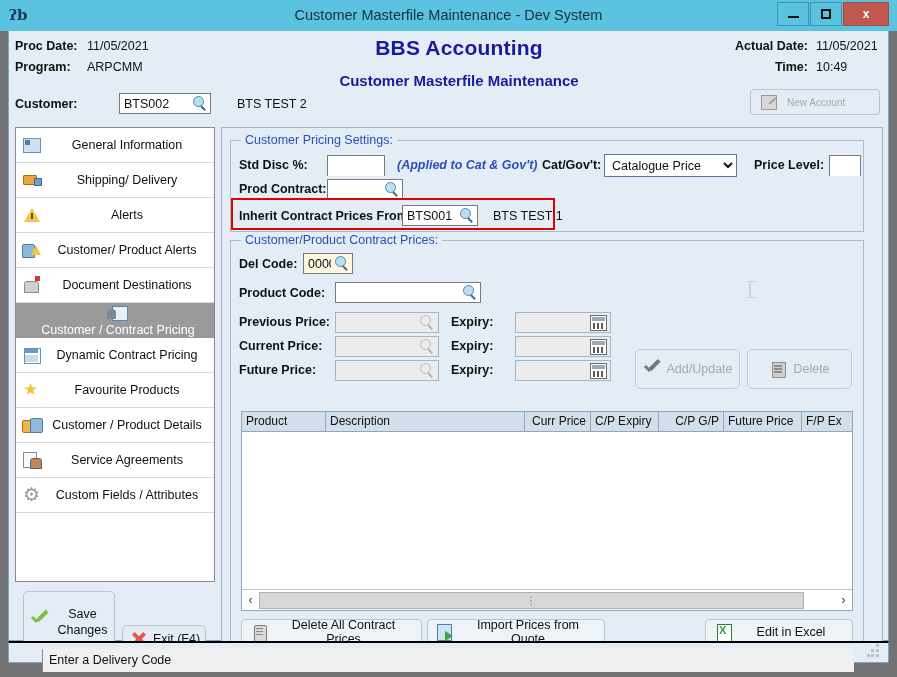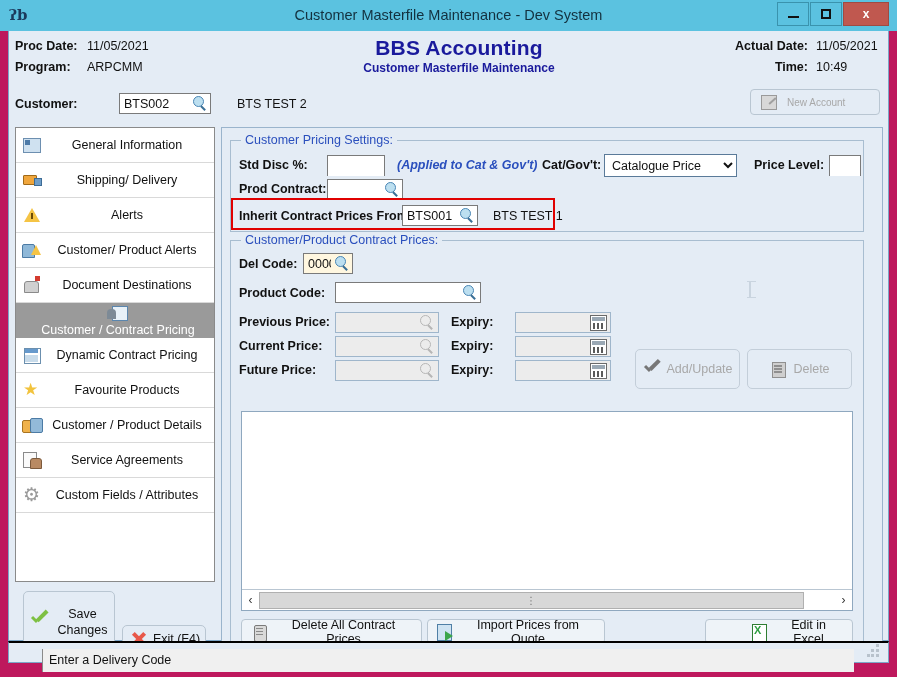--- a/index.html
+++ b/index.html
@@ -6,21 +6,21 @@
   html, body {
     margin: 0; padding: 0;
     width: 897px; height: 677px;
     background: #5bc2e0;
     font-family: "Liberation Sans", sans-serif;
     overflow: hidden;
   }
   .window {
     position: absolute; left: 0; top: 0;
     width: 897px; height: 677px;
-    background: #be185d;
+    background: #737373;
   }
   
   .titlebar {
     position: absolute; left: 0; top: 0; width: 897px; height: 31px;
     background: #5bc2e0;
   }
   .titlebar-icon {
     position: absolute; left: 8px; top: 5px; width: 20px; height: 20px;
     color: #1b3a5c; font-size: 15px; font-weight: bold;
     line-height: 20px; text-align: center;
@@ -52,21 +52,21 @@
   
   .hdr-left { position: absolute; left: 6px; top: 8px; font-size: 12.5px; color: #111; }
   .hdr-row { margin-bottom: 7px; display: flex; }
   .hdr-lbl { font-weight: bold; width: 72px; }
   .hdr-val { }
   .hdr-center {
     position: absolute; left: 260px; top: 5px; width: 380px;
     text-align: center; color: #1a1a9c;
   }
   .hdr-title1 { font-size: 21px; font-weight: bold; letter-spacing: .2px; }
-  .hdr-title2 { font-size: 12px; font-weight: bold; margin-top: 1px; }
+  .hdr-title2 { font-size: 15px; font-weight: bold; margin-top: 12px; }
   .hdr-right {
     position: absolute; right: 8px; top: 8px; font-size: 12.5px; color: #111;
   }
   .hdr-right .hdr-row { justify-content: flex-end; }
   .hdr-right .hdr-lbl { width: auto; margin-right: 8px; }
   .hdr-right .hdr-val { width: 64px; }
   
   .cust-row { position: absolute; left: 6px; top: 62px; display: flex; align-items: center; }
   .cust-lbl { font-size: 12.5px; font-weight: bold; color: #111; width: 104px; }
   .lookup-box {
@@ -503,38 +503,47 @@
           <span>Add/Update</span>
         </div>
         <div class="btn-dis" style="position:absolute;left:516px;top:108px;width:105px;height:40px;">
           <span class="bico ic-clip"></span>
           <span>Delete</span>
         </div>
 
         <div class="icursor" style="left:518px;top:40px;"></div>
 
         <div class="grid">
+          <div class="grid-head">
+            <div class="gh" style="width:84px;">Product</div>
+            <div class="gh" style="width:199px;">Description</div>
+            <div class="gh" style="width:66px;text-align:right;">Curr Price</div>
+            <div class="gh" style="width:68px;">C/P Expiry</div>
+            <div class="gh" style="width:65px;text-align:right;">C/P G/P</div>
+            <div class="gh" style="width:78px;">Future Price</div>
+            <div class="gh" style="width:50px;border-right:none;">F/P Ex</div>
+          </div>
           <div class="grid-body"></div>
           <div class="hscroll">
             <div class="sarrow">‹</div>
             <div class="sthumb">⋮</div>
             <div class="sgap"></div>
             <div class="sarrow">›</div>
           </div>
         </div>
 
         <div class="bbtn" style="left:10px;top:378px;width:181px;">
           <span class="bico ic-trash"></span>
           <span class="blbl">Delete All Contract Prices</span>
         </div>
         <div class="bbtn" style="left:196px;top:378px;width:178px;">
           <span class="bico ic-import"></span>
           <span class="blbl">Import Prices from Quote</span>
         </div>
-        <div class="bbtn" style="left:474px;top:378px;width:148px;padding-left:35px;">
+        <div class="bbtn" style="left:474px;top:378px;width:148px;">
           <span class="bico ic-excel"></span>
           <span class="blbl">Edit in Excel</span>
         </div>
       </div>
 
     </div>
   </div>
 
   <div class="statusbar">
     <div class="status-field">Enter a Delivery Code</div>

